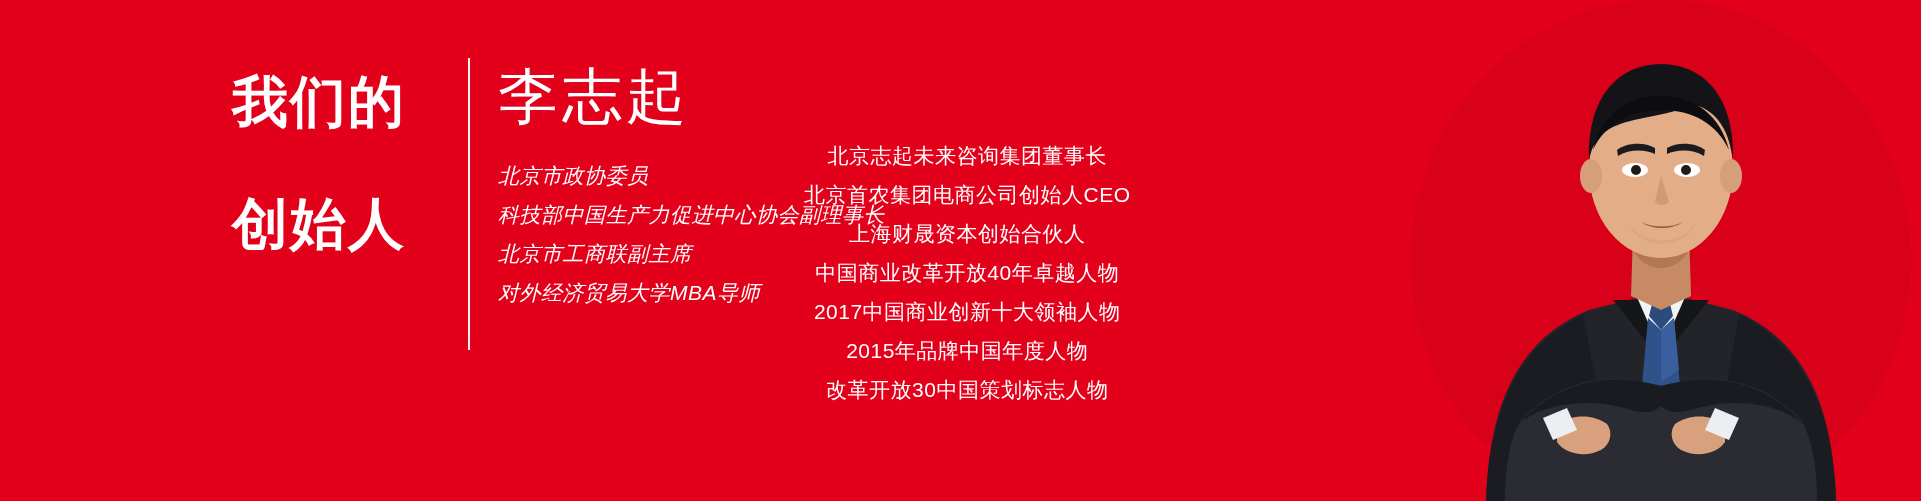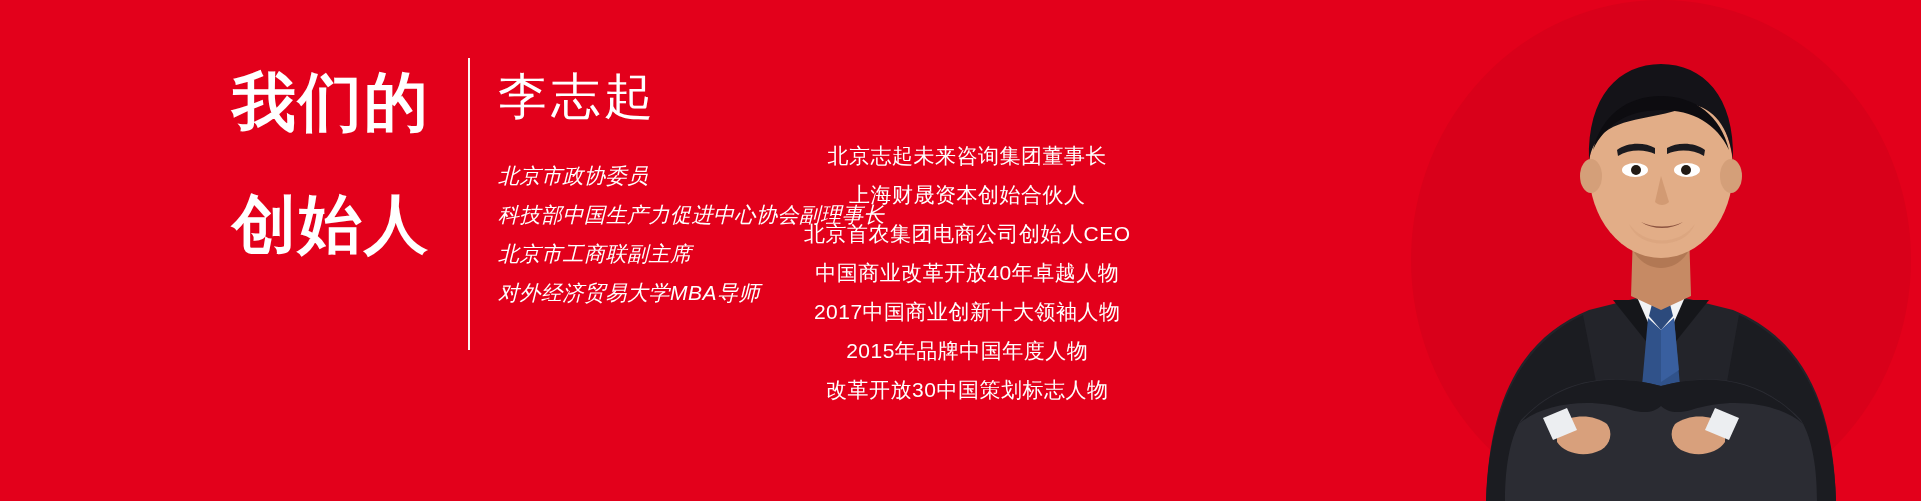--- a/index.html
+++ b/index.html
@@ -11,41 +11,41 @@
   #banner{
     position:relative;width:1921px;height:501px;
     background:#e3001b;overflow:hidden;
   }
   
   .headline{
     position:absolute;left:232px;top:52px;
     width:240px;
     color:#ffffff;
     font-weight:bold;
-    font-size:64px;
+    font-size:56px;
     line-height:100px;
     letter-spacing:2px;
     font-family:"Liberation Sans","DejaVu Sans",sans-serif;
   }
   .headline div{white-space:nowrap;}
   .headline .l2{margin-top:22px;}
 
   
   .divider{
     position:absolute;left:468px;top:58px;
     width:2px;height:292px;
     background:#ffffff;
     opacity:.95;
   }
 
   
   .person-name{
     position:absolute;left:498px;top:62px;
     color:#ffffff;
-    font-size:49px;
+    font-size:60px;
     line-height:70px;
     letter-spacing:4px;
     font-family:"Liberation Serif","DejaVu Serif",serif;
     white-space:nowrap;
   }
 
   
   .cred-col{
     position:absolute;
     color:#ffffff;
@@ -82,22 +82,22 @@
 
   <div class="cred-col" id="cred-left">
     <div class="cred-item">北京市政协委员</div>
     <div class="cred-item">科技部中国生产力促进中心协会副理事长</div>
     <div class="cred-item">北京市工商联副主席</div>
     <div class="cred-item">对外经济贸易大学MBA导师</div>
   </div>
 
   <div class="cred-col" id="cred-right">
     <div class="cred-item">北京志起未来咨询集团董事长</div>
+    <div class="cred-item">北京首农集团电商公司创始人CEO</div>
     <div class="cred-item">上海财晟资本创始合伙人</div>
-    <div class="cred-item">北京首农集团电商公司创始人CEO</div>
     <div class="cred-item">中国商业改革开放40年卓越人物</div>
     <div class="cred-item">2017中国商业创新十大领袖人物</div>
     <div class="cred-item">2015年品牌中国年度人物</div>
     <div class="cred-item">改革开放30中国策划标志人物</div>
   </div>
 
   <div class="portrait">
     <svg width="560" height="501" viewBox="0 0 560 501" xmlns="http://www.w3.org/2000/svg">
       <rect x="0" y="0" width="560" height="501" fill="#e3001b"></rect>
 

